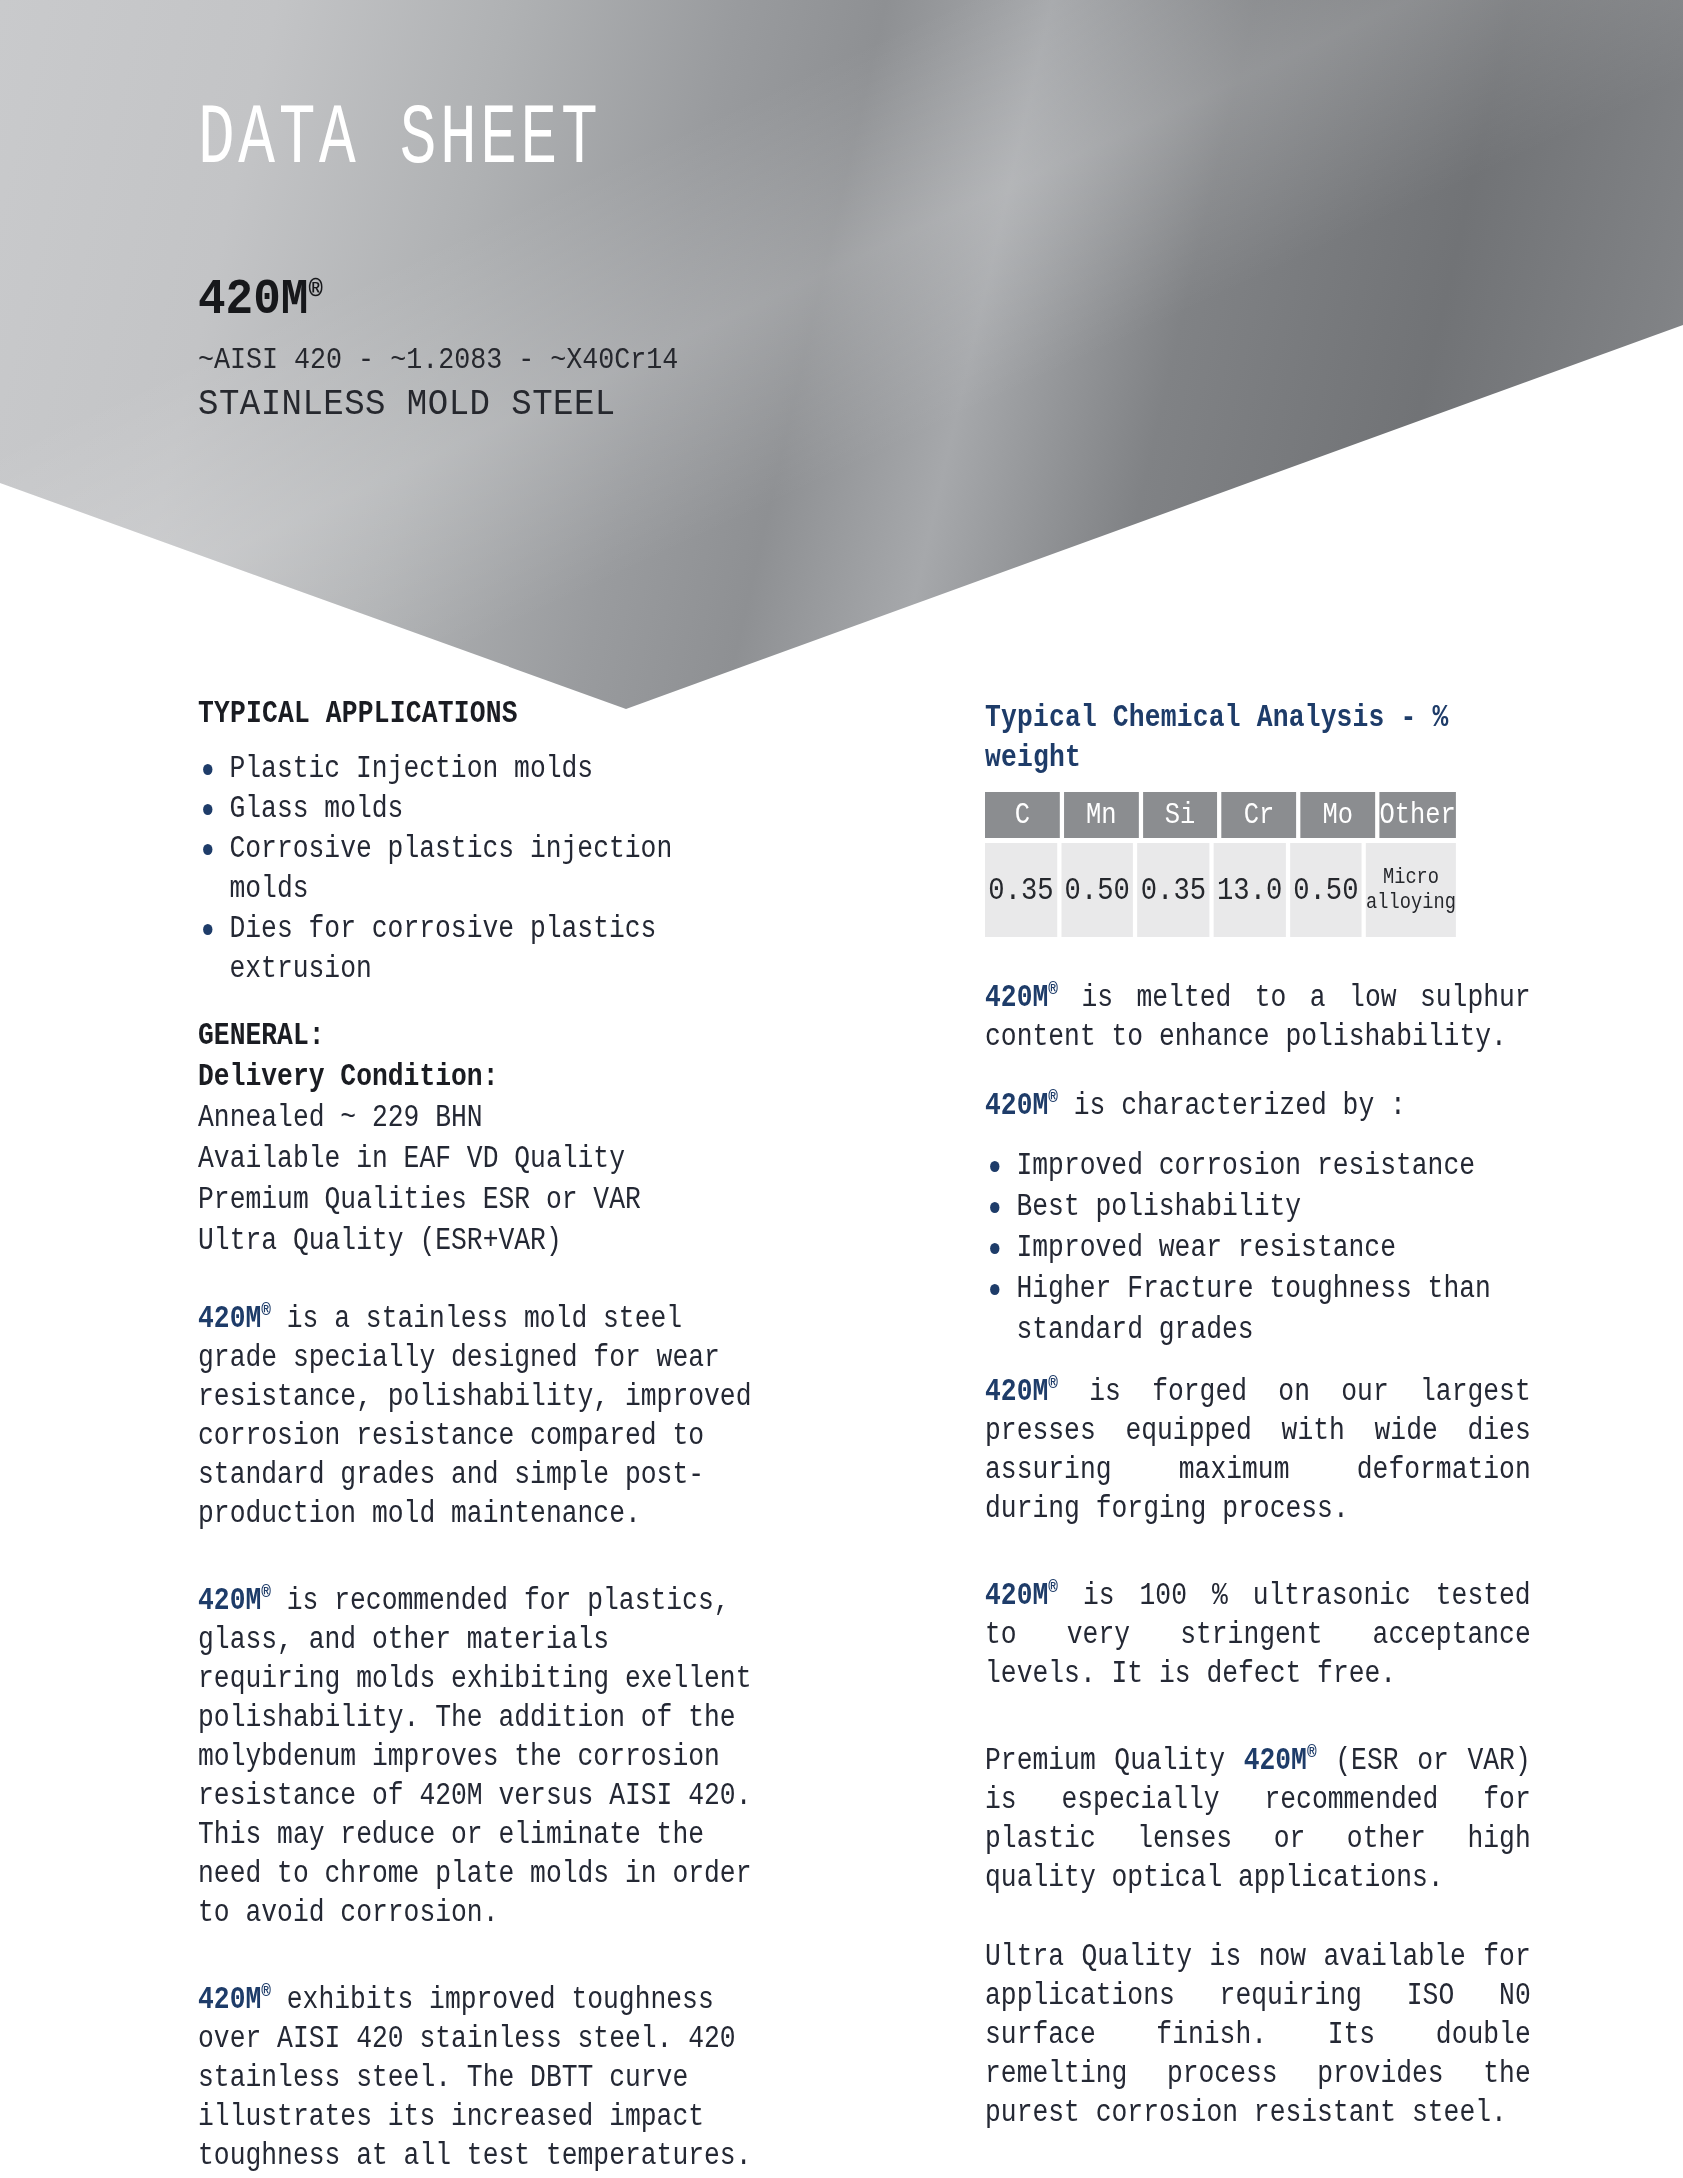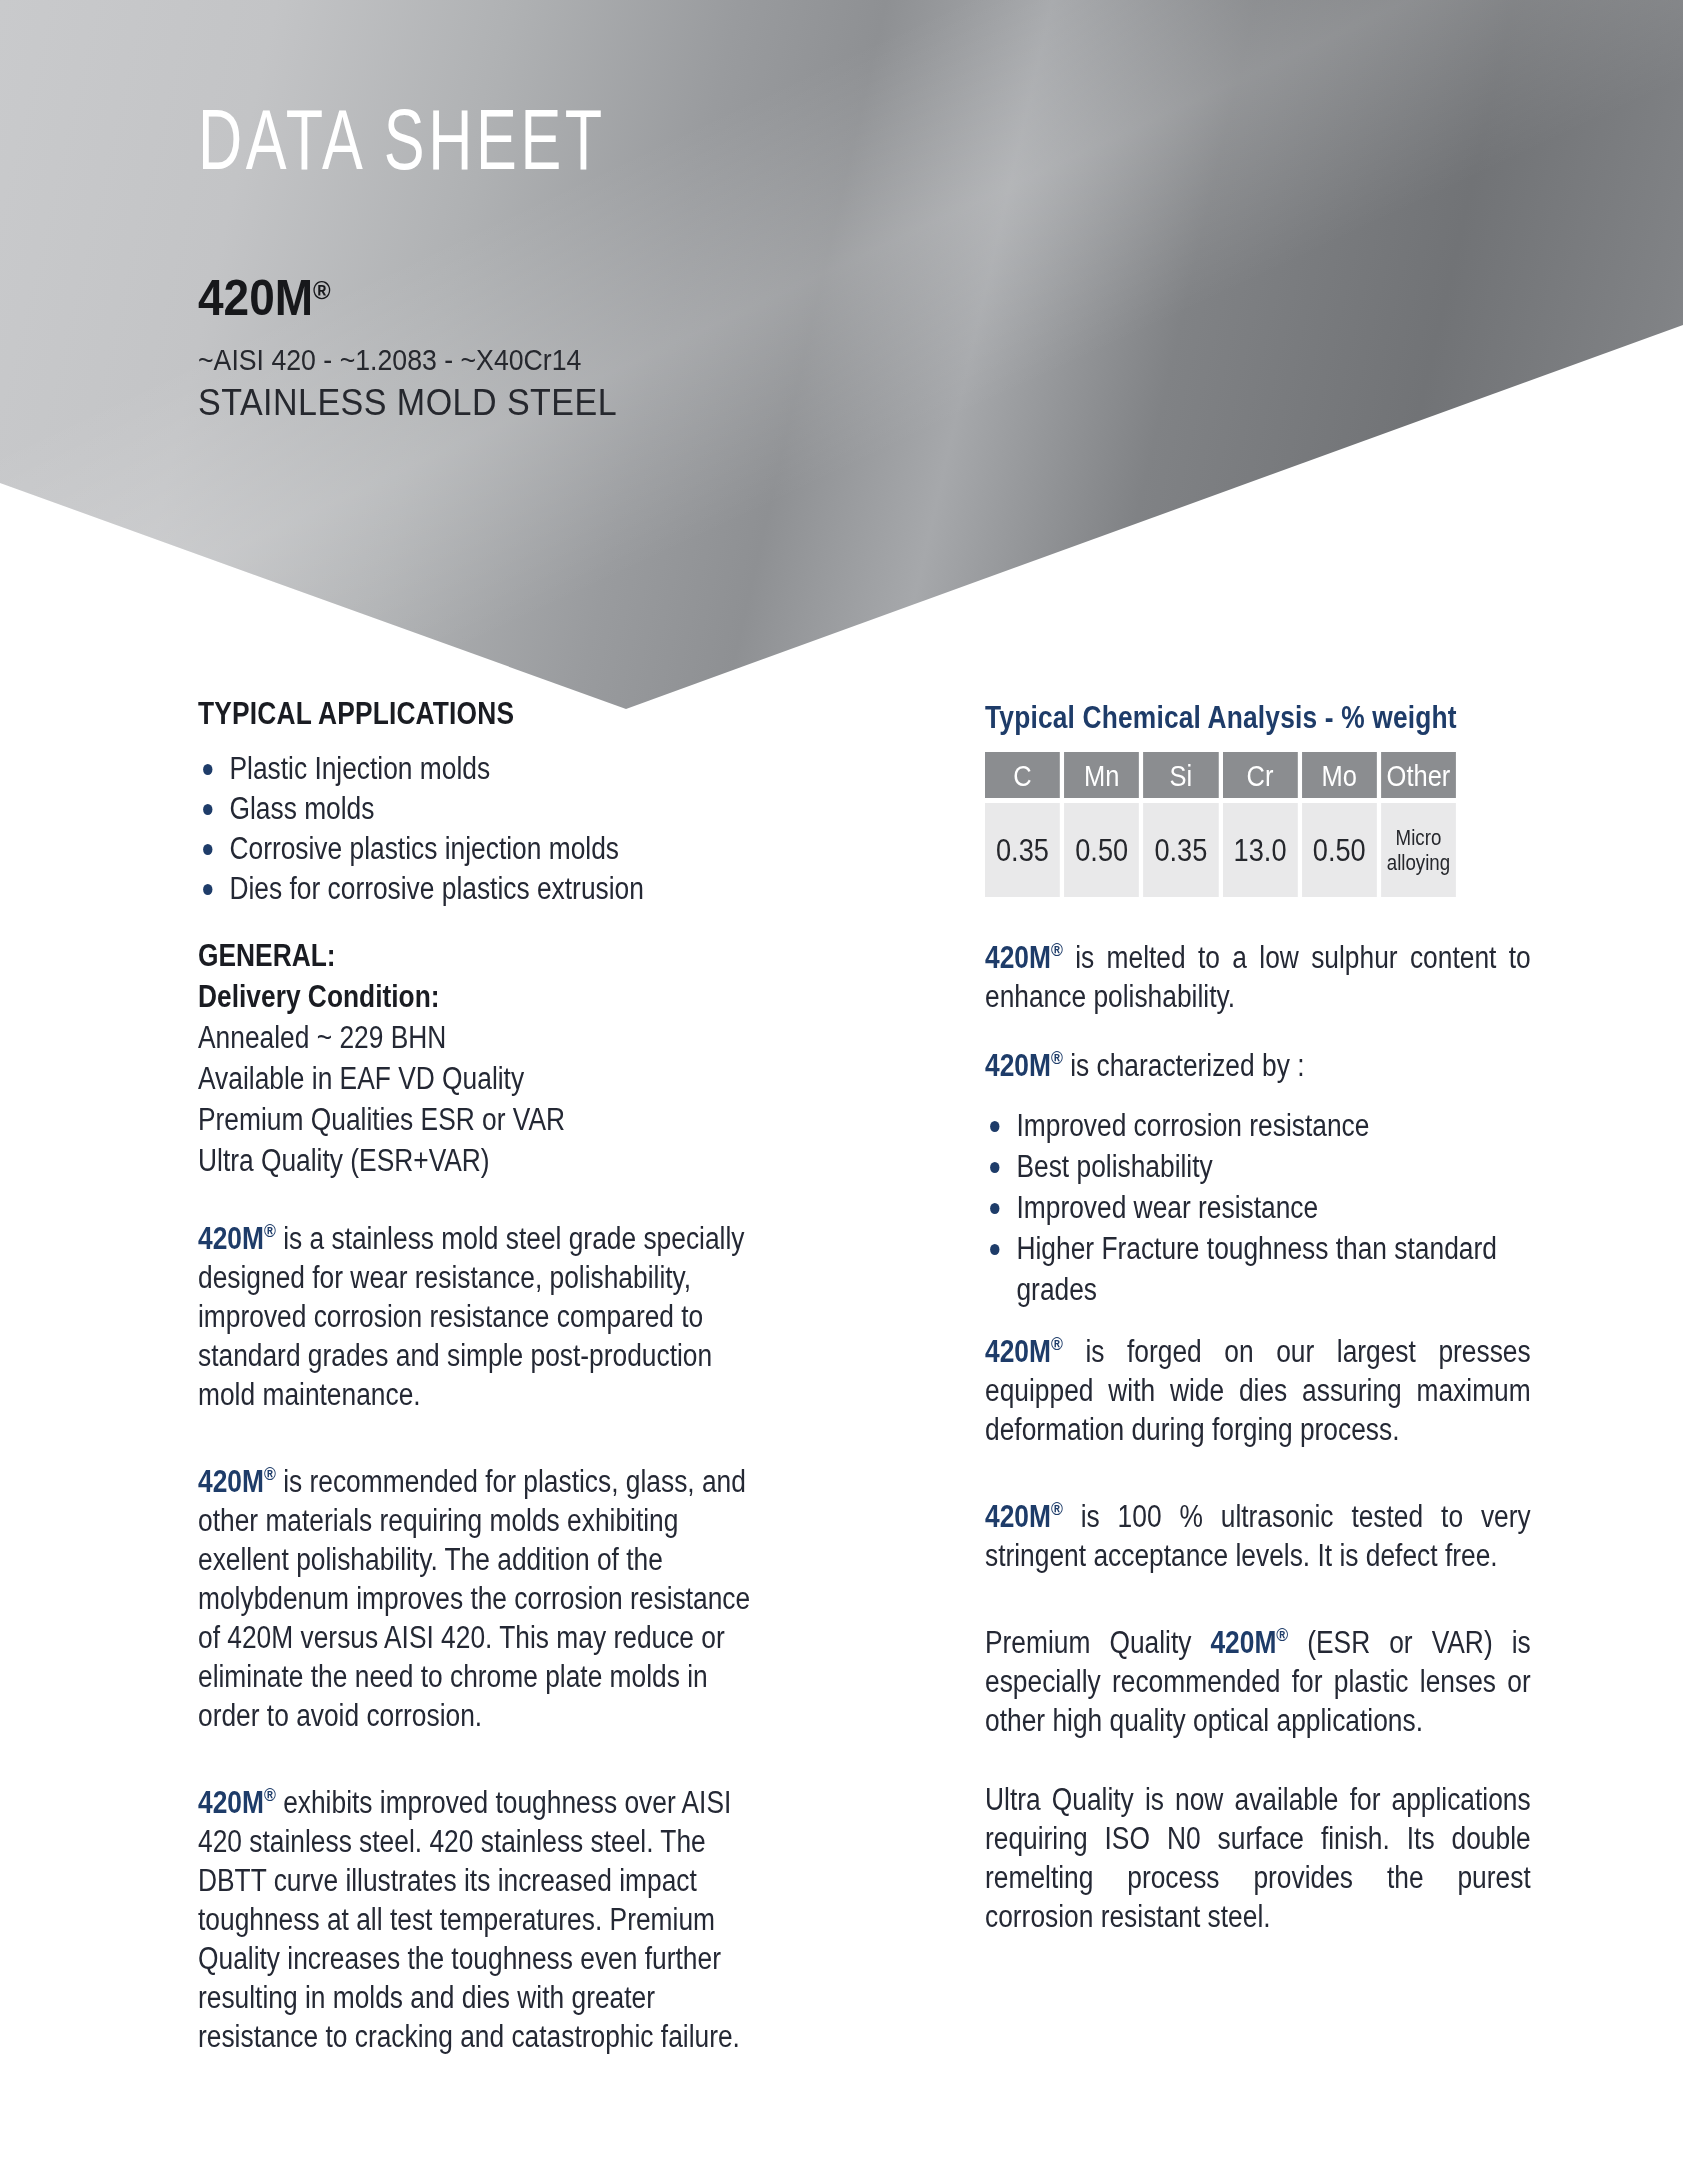--- a/index.html
+++ b/index.html
@@ -2,21 +2,21 @@
 <html><head>
 <meta charset="utf-8">
 <style>
   html,body{margin:0;padding:0;}
   body{
     width:1683px;height:2178px;background:#ffffff;
     font-family:"Liberation Sans", sans-serif;
     position:relative;overflow:hidden;
     color:#242834;
   }
-  .page{position:absolute;inset:0;}
+  .page{position:absolute;inset:0;font-family:Liberation Mono, monospace;}
 
   
   .hero{
     position:absolute;left:0;top:0;width:1683px;height:709px;
     clip-path:polygon(0 0, 1683px 0, 1683px 325px, 626px 709px, 0 483px);
     background:linear-gradient(103deg,
       #c9cacc 0%, #c3c4c6 15%, #afb1b3 28%, #999b9e 40%,
       #8e9093 48%, #a6a8ab 57%, #808285 68%, #717376 82%,
       #808285 94%, #8a8c8f 100%);
   }

